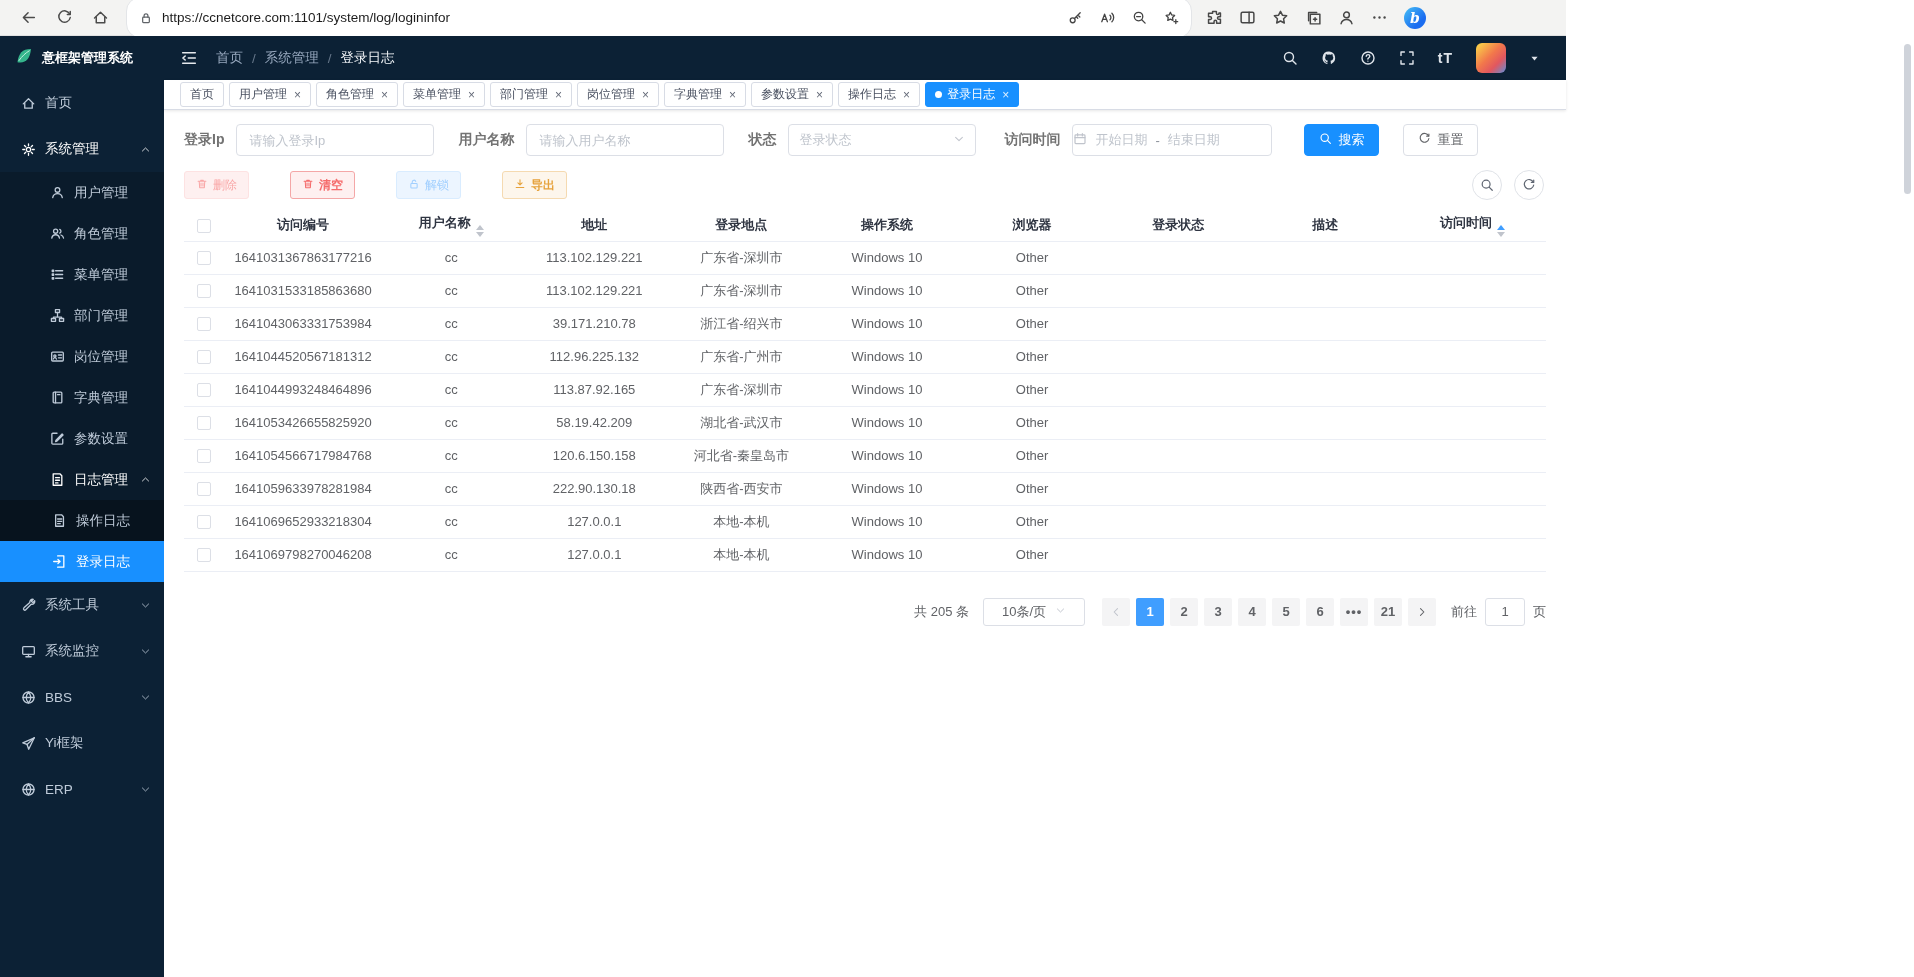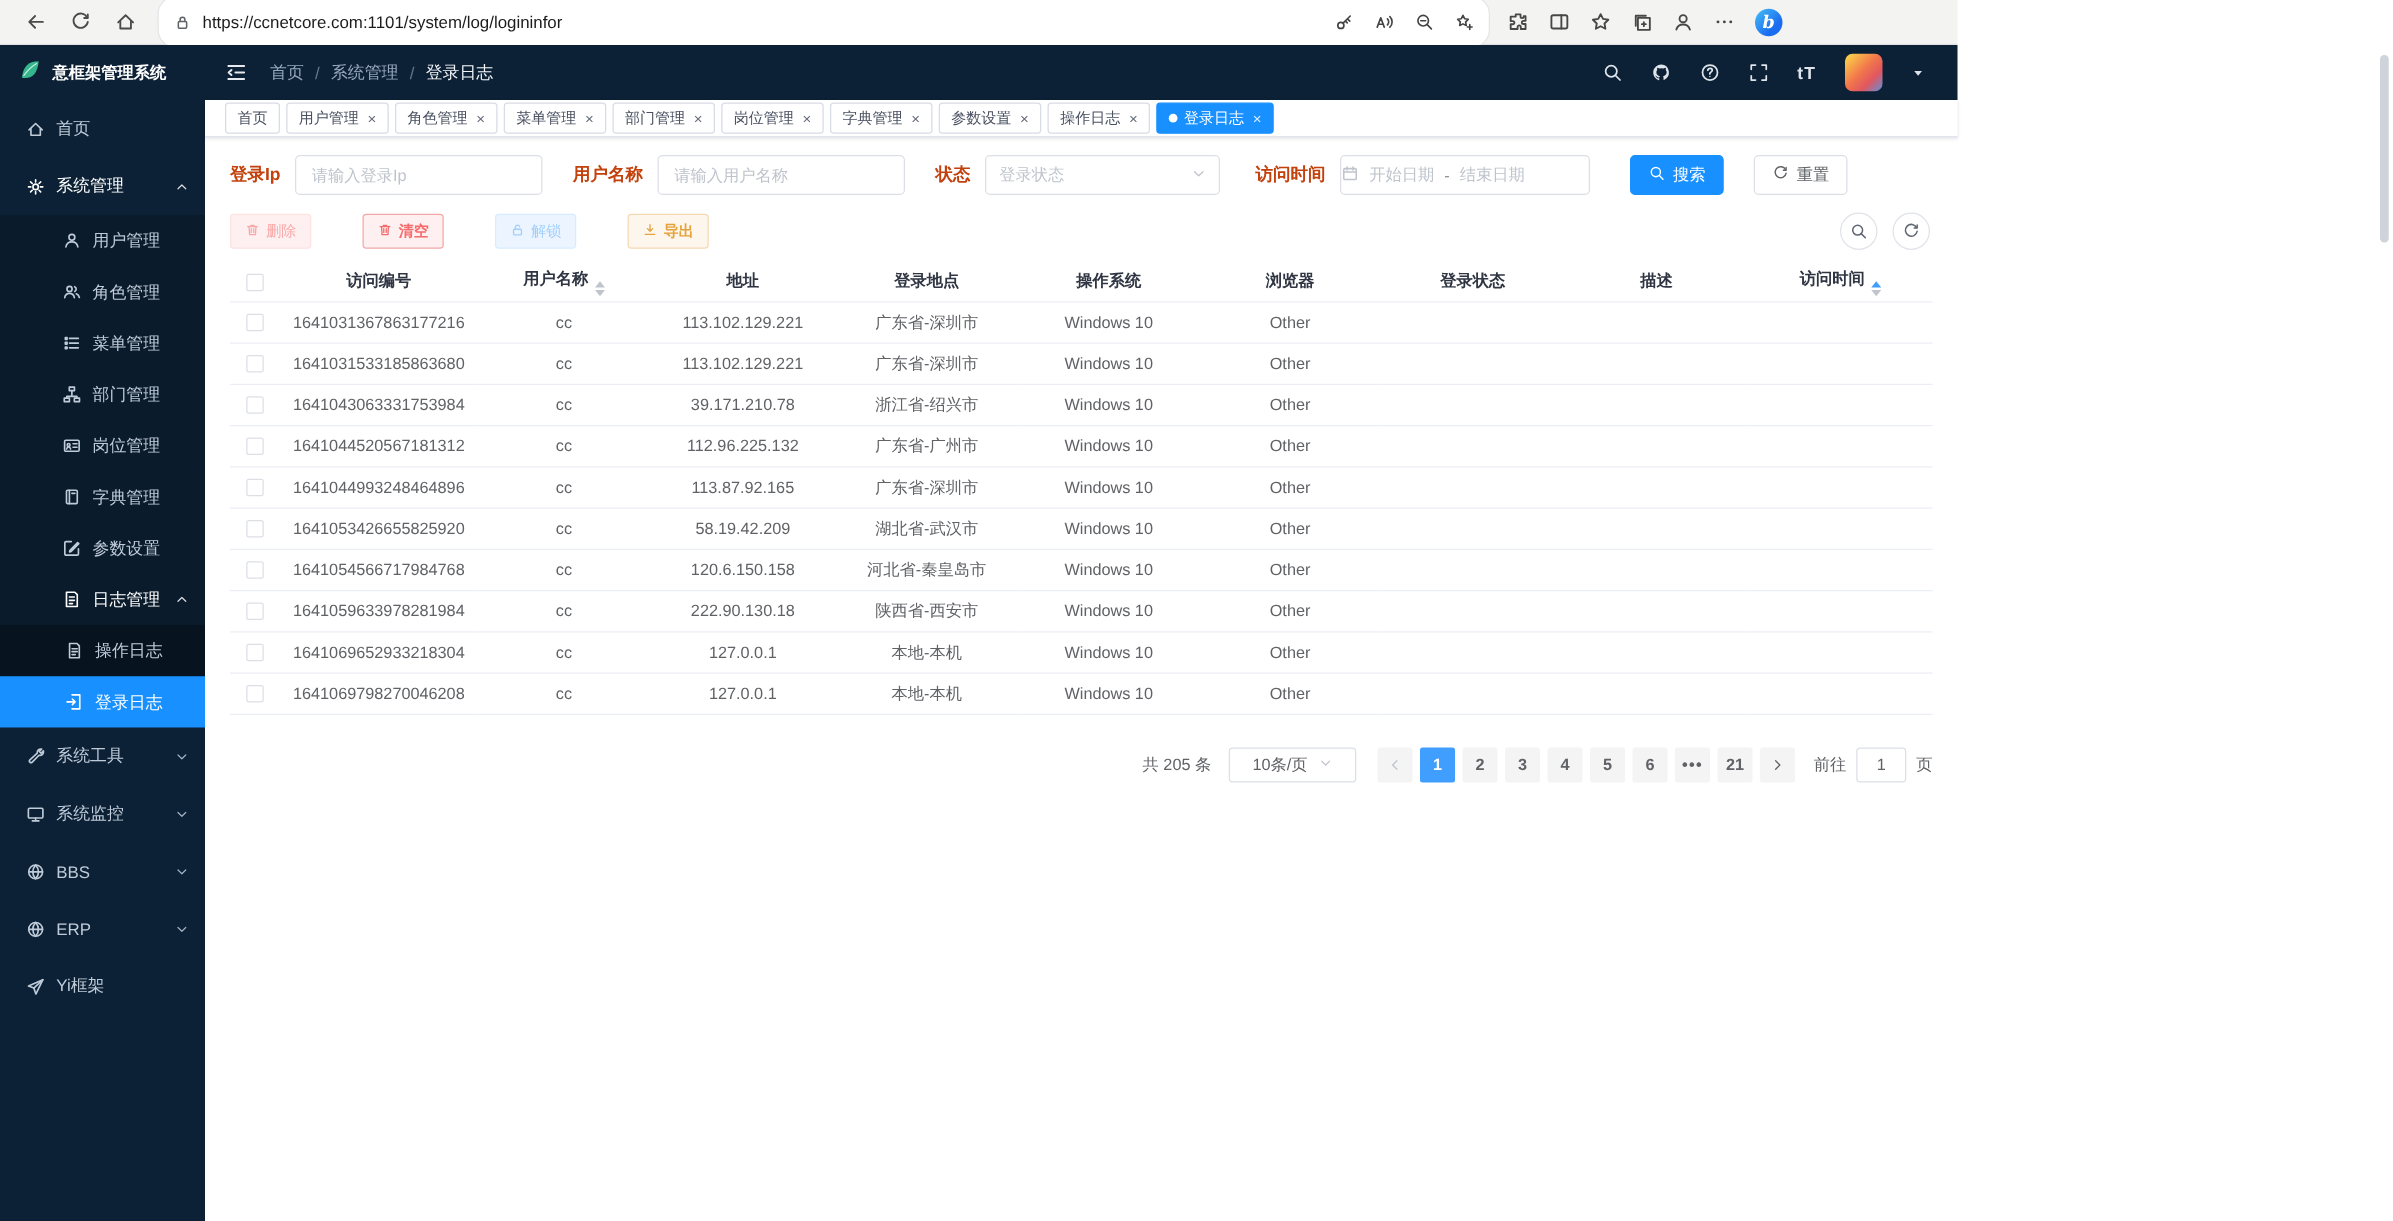--- a/index.html
+++ b/index.html
@@ -65,21 +65,21 @@
 .tabbar{height:30px;background:#fff;border-bottom:1px solid #d8dce5;box-shadow:0 1px 3px rgba(0,0,0,.10);
   display:flex;align-items:center;padding:0 16px;gap:5px;position:relative;z-index:2}
 .tab{height:25px;display:inline-flex;align-items:center;gap:5px;padding:0 9px;border:1px solid #d8dce5;
   background:#fff;color:#495060;font-size:12px;border-radius:3px;cursor:pointer;white-space:nowrap}
 .tab .dot{width:7px;height:7px;border-radius:50%;background:#fff;display:inline-block}
 .tab.active{background:var(--accent);border-color:var(--accent);color:#fff}
 .tab .x{font-size:12px;line-height:1;margin-left:2px;opacity:.85;cursor:pointer}
 
 .content{flex:1;padding:14px 20px 0;background:#fff;overflow:hidden}
 .filter-row{display:flex;align-items:center;margin-bottom:14px}
-.f-label{font-size:14px;font-weight:700;color:#c2410c;margin-right:12px;white-space:nowrap}
+.f-label{font-size:14px;font-weight:700;color:#737373;margin-right:12px;white-space:nowrap}
 .f-input{width:198px;height:32px;border:1px solid var(--border);border-radius:4px;padding:0 12px;
   font-size:13px;color:#606266;outline:none;margin-right:24px}
 .f-input::placeholder{color:#bfc4cc}
 .sel{width:188px;height:32px;border:1px solid var(--border);border-radius:4px;display:flex;align-items:center;
   justify-content:space-between;padding:0 10px;color:#bfc4cc;font-size:13px;margin-right:28px;cursor:pointer}
 .sel svg{width:12px;height:12px;color:#c0c4cc}
 .daterange{width:200px;height:32px;border:1px solid var(--border);border-radius:4px;display:flex;align-items:center;
   padding:0 0;gap:8px;color:#bfc4cc;font-size:13px;margin-right:32px;cursor:pointer}
 .daterange svg{width:14px;height:14px;color:#c0c4cc}
 .daterange .dsep{color:#8a9099}
@@ -404,39 +404,39 @@
           <span class="menu-label">BBS</span>
           <span class="arrow">
             <svg viewBox="0 0 16 16" fill="none" stroke="currentColor" stroke-width="1.4" stroke-linecap="round" stroke-linejoin="round">
               <path d="M3.5 5.8 8 10.2l4.5-4.4"></path>
             </svg>
           </span>
         </div>
         <div class="menu-item level1">
           <span class="ic">
             <svg viewBox="0 0 16 16" fill="none" stroke="currentColor" stroke-width="1.4" stroke-linecap="round" stroke-linejoin="round">
+              <path d="M14.2 1.9 1.9 7.3l4.6 1.7 1.7 5.1z"></path>
+              <path d="M6.5 9 14.2 1.9"></path>
+            </svg>
+          </span>
+          <span class="menu-label">Yi框架</span>
+        </div>
+        <div class="menu-item level1">
+          <span class="ic">
+            <svg viewBox="0 0 16 16" fill="none" stroke="currentColor" stroke-width="1.4" stroke-linecap="round" stroke-linejoin="round">
               <circle cx="8" cy="8" r="5.9"></circle>
               <path d="M2.1 8h11.8M8 2.1C4.9 5.8 4.9 10.2 8 13.9c3.1-3.7 3.1-8.1 0-11.8z"></path>
             </svg>
           </span>
           <span class="menu-label">ERP</span>
           <span class="arrow">
             <svg viewBox="0 0 16 16" fill="none" stroke="currentColor" stroke-width="1.4" stroke-linecap="round" stroke-linejoin="round">
               <path d="M3.5 5.8 8 10.2l4.5-4.4"></path>
             </svg>
           </span>
-        </div>
-        <div class="menu-item level1">
-          <span class="ic">
-            <svg viewBox="0 0 16 16" fill="none" stroke="currentColor" stroke-width="1.4" stroke-linecap="round" stroke-linejoin="round">
-              <path d="M14.2 1.9 1.9 7.3l4.6 1.7 1.7 5.1z"></path>
-              <path d="M6.5 9 14.2 1.9"></path>
-            </svg>
-          </span>
-          <span class="menu-label">Yi框架</span>
         </div>
       </nav>
   </aside>
 
   <div class="main">
     <header class="topbar">
       <span class="fold">
           <svg viewBox="0 0 16 16" fill="none" stroke="currentColor" stroke-width="1.4" stroke-linecap="round" stroke-linejoin="round">
             <path d="M2.4 3.4h11.2M7.4 8h6.2M2.4 12.6h11.2"></path>
             <path d="M4.6 6.2 2.6 8l2 1.8"></path>

